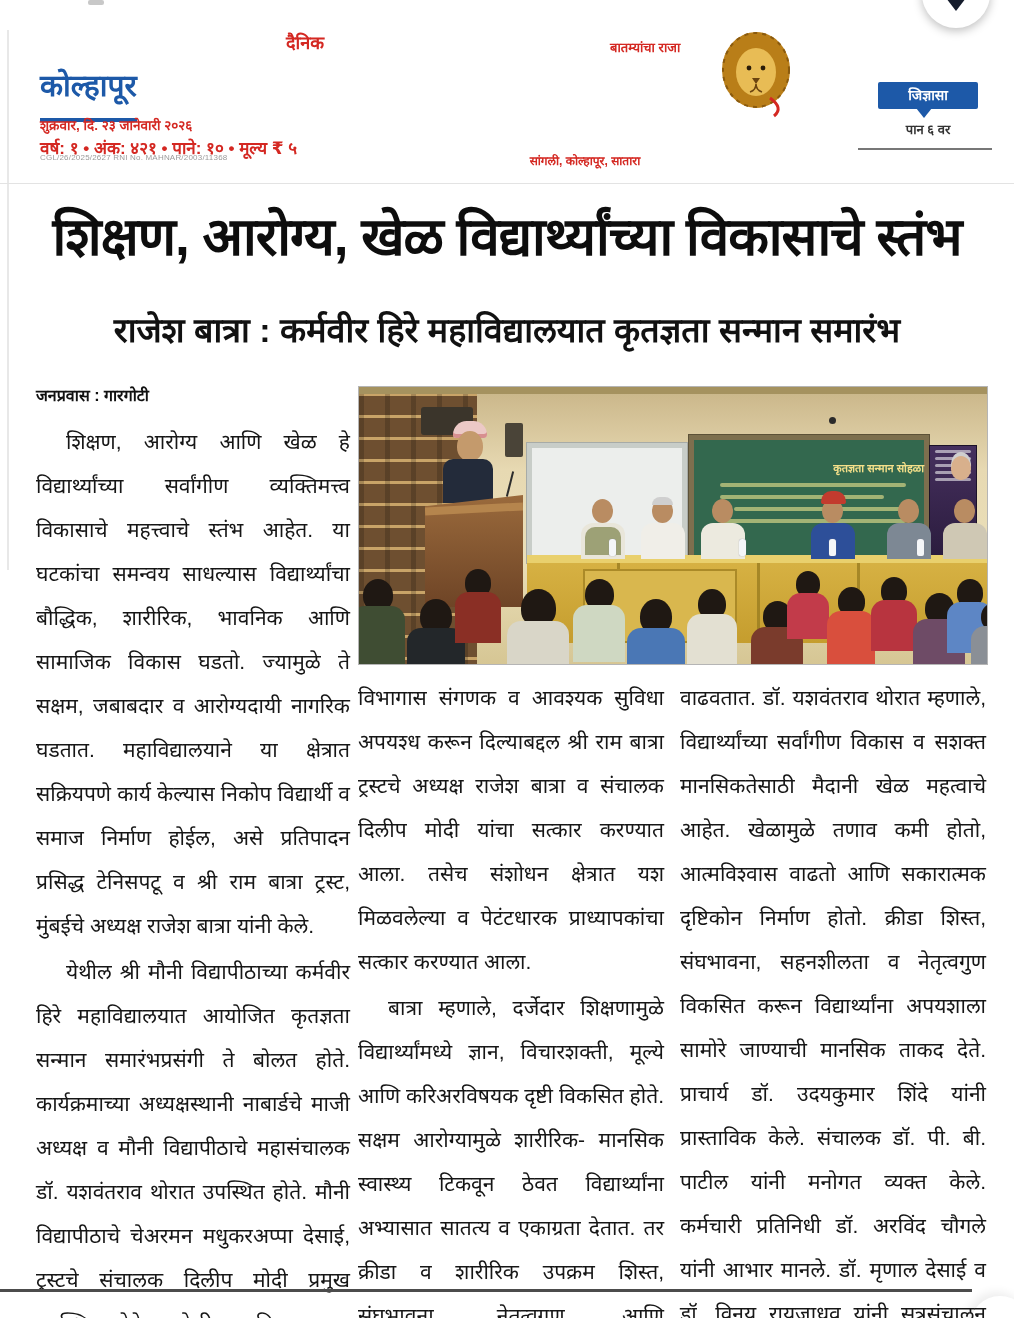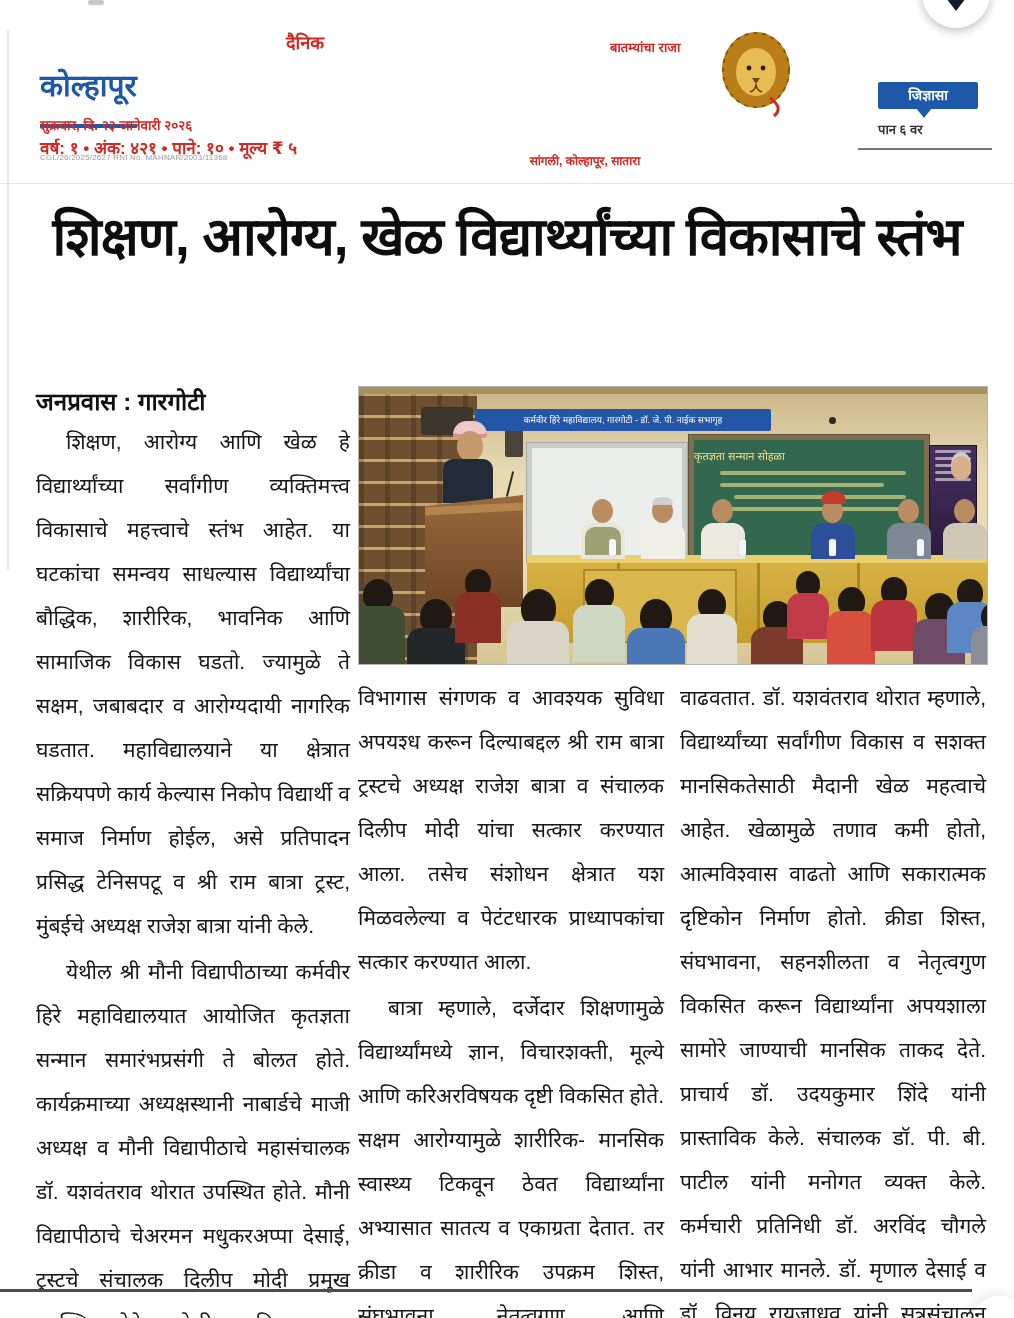--- a/index.html
+++ b/index.html
@@ -9,52 +9,52 @@
   .topdash{position:absolute;left:88px;top:0;width:16px;height:5px;background:#9a9a9a;opacity:.55;border-radius:2px;}
 
   
   .fab{position:absolute;left:922px;top:-40px;width:68px;height:68px;border-radius:50%;
        background:#fff;box-shadow:0 3px 10px rgba(0,0,0,.25);}
   .fab .chev{position:absolute;left:24px;top:38px;width:0;height:0;
        border-left:10px solid transparent;border-right:10px solid transparent;border-top:13px solid #151c2c;}
 
   
   .edition{position:absolute;left:40px;top:64px;font-size:30px;font-weight:800;color:#1d59a8;
-           border-bottom:4px solid #1d59a8;padding-bottom:19px;}
+           border-bottom:4px solid #1d59a8;padding-bottom:13px;}
   .date-line{position:absolute;left:40px;top:116px;font-size:13.5px;font-weight:700;color:#d42822;text-align:right;}
   .issue-line{position:absolute;left:40px;top:136px;font-size:17px;font-weight:700;color:#d42822;}
   .rni-line{position:absolute;left:40px;top:153px;font-size:8px;color:#9b9b9b;letter-spacing:.2px;text-align:center;}
 
   .daily{position:absolute;left:286px;top:30px;font-size:18px;font-weight:700;color:#d42822;}
   .tagline{position:absolute;left:610px;top:38px;font-size:13px;font-weight:700;color:#d42822;}
   .logo{position:absolute;left:266px;top:46px;width:470px;text-align:center;
         font-size:82px;line-height:1.1;font-weight:800;color:#e0241f;letter-spacing:-2px;
         text-shadow:1px 0 #e0241f;}
   .sub-tagline{position:absolute;left:430px;top:152px;width:310px;text-align:center;
         font-size:12px;font-weight:700;color:#d42822;}
   .lion{position:absolute;left:714px;top:28px;}
 
   .promo-box{position:absolute;left:878px;top:82px;width:100px;height:27px;background:#1d59a8;
         color:#fff;font-size:14px;font-weight:700;text-align:center;line-height:27px;border-radius:2px;}
   .promo-box:after{content:"";position:absolute;left:38px;bottom:-9px;width:0;height:0;
         border-left:8px solid transparent;border-right:8px solid transparent;border-top:10px solid #1d59a8;}
-  .promo-page{position:absolute;left:878px;top:120px;width:100px;text-align:left;
+  .promo-page{position:absolute;left:878px;top:120px;width:100px;text-align:center;
         font-size:13px;font-weight:700;color:#333;}
   .promo-rule{position:absolute;left:858px;top:148px;width:134px;height:2px;background:#777;}
 
   .mast-sep{position:absolute;left:0;top:183px;width:1014px;height:1px;background:#e3e3e3;}
 
   
   .headline{position:absolute;left:22px;top:206px;width:970px;text-align:center;
         font-size:53px;line-height:1.18;font-weight:800;color:#0d0d0d;letter-spacing:-1px;}
   .subheadline{position:absolute;left:30px;top:306px;width:954px;text-align:center;
         font-size:34px;font-weight:700;color:#111;}
 
   
-  .byline{position:absolute;left:36px;top:384px;font-size:24px;font-weight:800;color:#111;}
+  .byline{position:absolute;left:36px;top:384px;font-size:16px;font-weight:800;color:#111;}
   .col{position:absolute;font-size:21px;line-height:44px;text-align:justify;color:#161616;}
   .col p{margin:0 0 0 0;text-indent:30px;}
   .col p + p{margin-top:2px;}
   #col1{left:36px;top:420px;width:314px;}
   #col2{left:358px;top:676px;width:306px;}
   #col3{left:680px;top:676px;width:306px;}
   #col2 p:first-child,#col3 p:first-child{text-indent:0;}
 
   .bottom-rule{position:absolute;left:0;top:1289px;width:972px;height:3px;background:#4c4c4c;}
   .corner-shadow{position:absolute;left:970px;top:1296px;width:60px;height:60px;border-radius:50%;
@@ -66,21 +66,21 @@
         background:linear-gradient(#c9b588,#e7d9b2 30%,#eadfb9 62%,#d6c694);}
   .ceil{position:absolute;left:0;top:0;width:100%;height:7px;background:#a5925f;}
   .speakerbox{position:absolute;left:62px;top:20px;width:52px;height:28px;background:#3b352b;border-radius:3px;}
   .speakerbox2{position:absolute;left:146px;top:36px;width:18px;height:34px;background:#4a4438;border-radius:2px;}
   .hallbanner{position:absolute;left:116px;top:22px;width:296px;height:22px;background:#2456a8;
         color:#fff;font-size:9px;text-align:center;line-height:22px;white-space:nowrap;overflow:hidden;border-radius:2px;}
   .wboard{position:absolute;left:168px;top:56px;width:150px;height:110px;background:#eceeec;
         border:5px solid #c8cdc8;box-shadow:0 0 0 1px #a7aba7;}
   .gboard{position:absolute;left:330px;top:48px;width:230px;height:122px;background:#33684e;
         border:5px solid #7d6f4e;box-shadow:0 0 0 1px #5d5238;}
-  .gboard .btitle{color:#f4e08a;font-size:11px;font-weight:400;text-align:left;margin-top:8px;}
+  .gboard .btitle{color:#f4e08a;font-size:11px;font-weight:700;text-align:right;margin-top:20px;}
   .chalk{height:4px;background:rgba(255,240,150,.55);border-radius:2px;margin:8px 18px 0 26px;}
   .chalk.c2{margin-right:40px;}
   .chalk.c3{margin-left:40px;}
   .cctv{position:absolute;left:470px;top:30px;width:7px;height:7px;border-radius:50%;background:#2a2a2a;}
   .poster{position:absolute;left:570px;top:58px;width:46px;height:138px;
         background:linear-gradient(#46305e,#241736);border:1px solid #1c1128;}
   .poster .face{position:absolute;right:5px;top:10px;width:20px;height:24px;border-radius:50% 50% 45% 45%;
         background:#d8b08c;box-shadow:0 -4px 0 #cfcfcf;}
   .poster .ptxt{height:3px;background:rgba(255,255,255,.55);margin:4px 5px 0 5px;border-radius:2px;}
   .poster .ptxt:first-of-type{margin-top:40px;}
@@ -144,40 +144,40 @@
     <path d="M56 70 Q70 80 60 88" stroke="#d42822" stroke-width="3" fill="none"></path>
   </svg>
 
   <div class="promo-box">जिज्ञासा</div>
   <div class="promo-page">पान ६ वर</div>
   <div class="promo-rule"></div>
 
   <div class="mast-sep"></div>
 
   <div class="headline">शिक्षण, आरोग्य, खेळ विद्यार्थ्यांच्या विकासाचे स्तंभ</div>
+  <div class="subheadline">राजेश बात्रा : कर्मवीर हिरे महाविद्यालयात कृतज्ञता सन्मान समारंभ</div>
 
   <div class="byline">जनप्रवास : गारगोटी</div>
   <div class="col" id="col1">
       <p>शिक्षण, आरोग्य आणि खेळ हे विद्यार्थ्यांच्या सर्वांगीण व्यक्तिमत्त्व विकासाचे महत्त्वाचे स्तंभ आहेत. या घटकांचा समन्वय साधल्यास विद्यार्थ्यांचा बौद्धिक, शारीरिक, भावनिक आणि सामाजिक विकास घडतो. ज्यामुळे ते सक्षम, जबाबदार व आरोग्यदायी नागरिक घडतात. महाविद्यालयाने या क्षेत्रात सक्रियपणे कार्य केल्यास निकोप विद्यार्थी व समाज निर्माण होईल, असे प्रतिपादन प्रसिद्ध टेनिसपटू व श्री राम बात्रा ट्रस्ट, मुंबईचे अध्यक्ष राजेश बात्रा यांनी केले.</p>
       <p>येथील श्री मौनी विद्यापीठाच्या कर्मवीर हिरे महाविद्यालयात आयोजित कृतज्ञता सन्मान समारंभप्रसंगी ते बोलत होते. कार्यक्रमाच्या अध्यक्षस्थानी नाबार्डचे माजी अध्यक्ष व मौनी विद्यापीठाचे महासंचालक डॉ. यशवंतराव थोरात उपस्थित होते. मौनी विद्यापीठाचे चेअरमन मधुकरअप्पा देसाई, ट्रस्टचे संचालक दिलीप मोदी प्रमुख उपस्थित होते. यावेळी महाविद्यालयाच्या संगणकशास्त्र</p>
     </div>
   <div class="col" id="col2">
       <p>विभागास संगणक व आवश्यक सुविधा अपयश्ध करून दिल्याबद्दल श्री राम बात्रा ट्रस्टचे अध्यक्ष राजेश बात्रा व संचालक दिलीप मोदी यांचा सत्कार करण्यात आला. तसेच संशोधन क्षेत्रात यश मिळवलेल्या व पेटंटधारक प्राध्यापकांचा सत्कार करण्यात आला.</p>
       <p>बात्रा म्हणाले, दर्जेदार शिक्षणामुळे विद्यार्थ्यांमध्ये ज्ञान, विचारशक्ती, मूल्ये आणि करिअरविषयक दृष्टी विकसित होते. सक्षम आरोग्यामुळे शारीरिक- मानसिक स्वास्थ्य टिकवून ठेवत विद्यार्थ्यांना अभ्यासात सातत्य व एकाग्रता देतात. तर क्रीडा व शारीरिक उपक्रम शिस्त, संघभावना, नेतृत्वगुण आणि आत्मविश्वास</p>
     </div>
   <div class="col" id="col3">
       <p>वाढवतात. डॉ. यशवंतराव थोरात म्हणाले, विद्यार्थ्यांच्या सर्वांगीण विकास व सशक्त मानसिकतेसाठी मैदानी खेळ महत्वाचे आहेत. खेळामुळे तणाव कमी होतो, आत्मविश्वास वाढतो आणि सकारात्मक दृष्टिकोन निर्माण होतो. क्रीडा शिस्त, संघभावना, सहनशीलता व नेतृत्वगुण विकसित करून विद्यार्थ्यांना अपयशाला सामोरे जाण्याची मानसिक ताकद देते. प्राचार्य डॉ. उदयकुमार शिंदे यांनी प्रास्ताविक केले. संचालक डॉ. पी. बी. पाटील यांनी मनोगत व्यक्त केले. कर्मचारी प्रतिनिधी डॉ. अरविंद चौगले यांनी आभार मानले. डॉ. मृणाल देसाई व डॉ. विनय रायजाधव यांनी सूत्रसंचालन केले.</p>
     </div>
 
   <div class="photo">
     <div class="ceil"></div>
     <div class="curtain"></div>
     <div class="speakerbox"></div>
     <div class="speakerbox2"></div>
-    <div class="hallbanner">कर्मवीर हिरे महाविद्यालय, गारगोटी - डॉ. जे. पी. नाईक सभागृह</div>
     <div class="wboard"></div>
     <div class="gboard">
       <div class="btitle">कृतज्ञता सन्मान सोहळा</div>
       <div class="chalk"></div>
       <div class="chalk c2"></div>
       <div class="chalk c3"></div>
       <div class="chalk"></div>
     </div>
     <div class="cctv"></div>
     <div class="poster">

